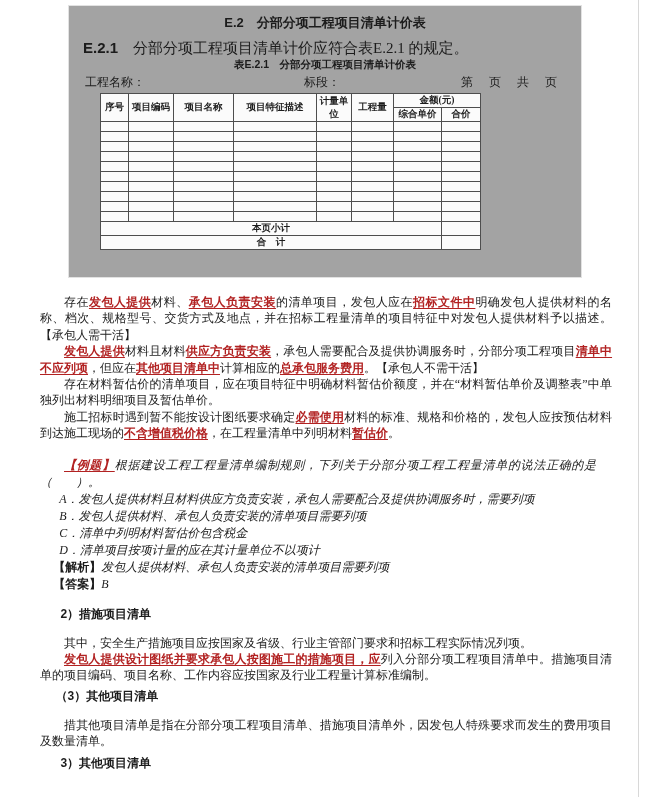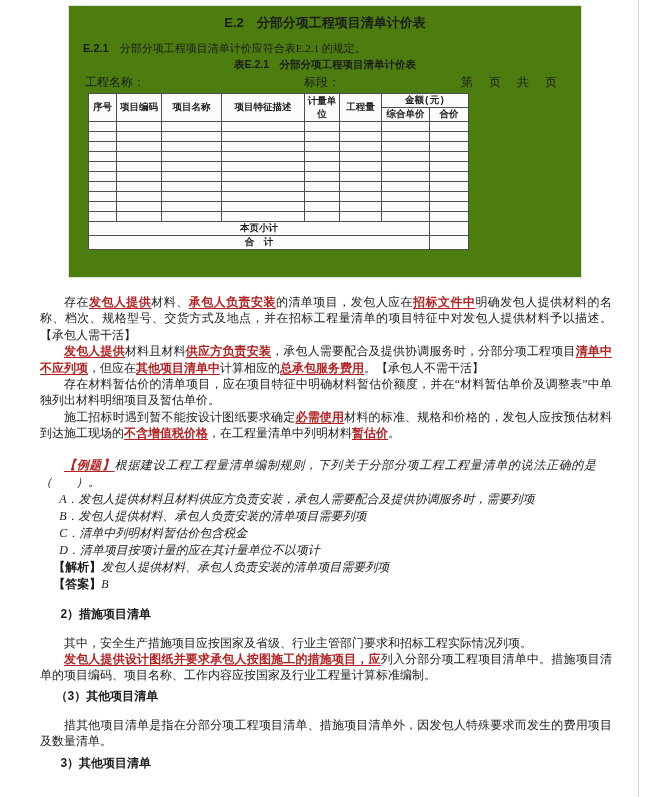--- a/index.html
+++ b/index.html
@@ -2,34 +2,34 @@
 <html><head>
 <meta charset="utf-8">
 <style>
   html,body{margin:0;padding:0;background:#fff;}
   .page{position:relative;width:650px;height:797px;background:#ffffff;overflow:hidden;
         font-family:"Liberation Serif","DejaVu Serif",serif;color:#1c1c1c;}
   .page-edge{position:absolute;left:638px;top:0;width:1px;height:797px;background:#d8d8d8;}
 
   
   .graybox{position:absolute;left:68px;top:5px;width:514px;height:273px;box-sizing:border-box;
-           background:#4d7c0f;border:1px solid #e2e2e2;padding:5px 14px 0 14px;}
+           background:#a3a3a3;border:1px solid #e2e2e2;padding:5px 14px 0 14px;}
   .box-title{margin:3px 0 9px 0;text-align:center;font-size:13px;font-weight:bold;
              font-family:"Liberation Sans","DejaVu Sans",sans-serif;}
-  .clause{margin:0 0 3px 0;font-size:11px;line-height:14px;text-align:justify;}
+  .clause{margin:0 0 3px 0;font-size:15px;line-height:14px;text-align:justify;}
   .clause .lbl{font-weight:bold;font-family:"Liberation Sans","DejaVu Sans",sans-serif;}
   .tbl-caption{margin:1px 0 2px 0;text-align:center;font-size:10.5px;font-weight:bold;
                font-family:"Liberation Sans","DejaVu Sans",sans-serif;}
   .meta{display:flex;font-size:12px;margin:2px 0 2px 2px;width:474px;}
   .meta span{flex:1;}
   .meta .m-c{text-align:center;}
   .meta .m-r{text-align:right;letter-spacing:2px;}
 
-  table.pricing{border-collapse:collapse;margin-left:5px;width:380px;table-layout:fixed;
-                font-family:Liberation Mono, monospace;}
+  table.pricing{border-collapse:collapse;margin-left:17px;width:380px;table-layout:fixed;
+                font-family:Liberation Serif, serif;}
   table.pricing th,table.pricing td{border:1px solid #4e4e4e;background:#fbfbfb;padding:0;}
   table.pricing th{font-size:9.5px;font-weight:bold;height:13px;text-align:center;}
   table.pricing tbody td{height:9px;}
   table.pricing .sum{font-size:9.5px;font-weight:bold;text-align:center;height:12px;}
   table.pricing tfoot td{height:12px;}
 
   
   .body{position:absolute;left:40px;top:282px;width:572px;font-size:12px;line-height:16.4px;
         text-align:justify;}
   .para{margin:0;text-indent:2em;}

